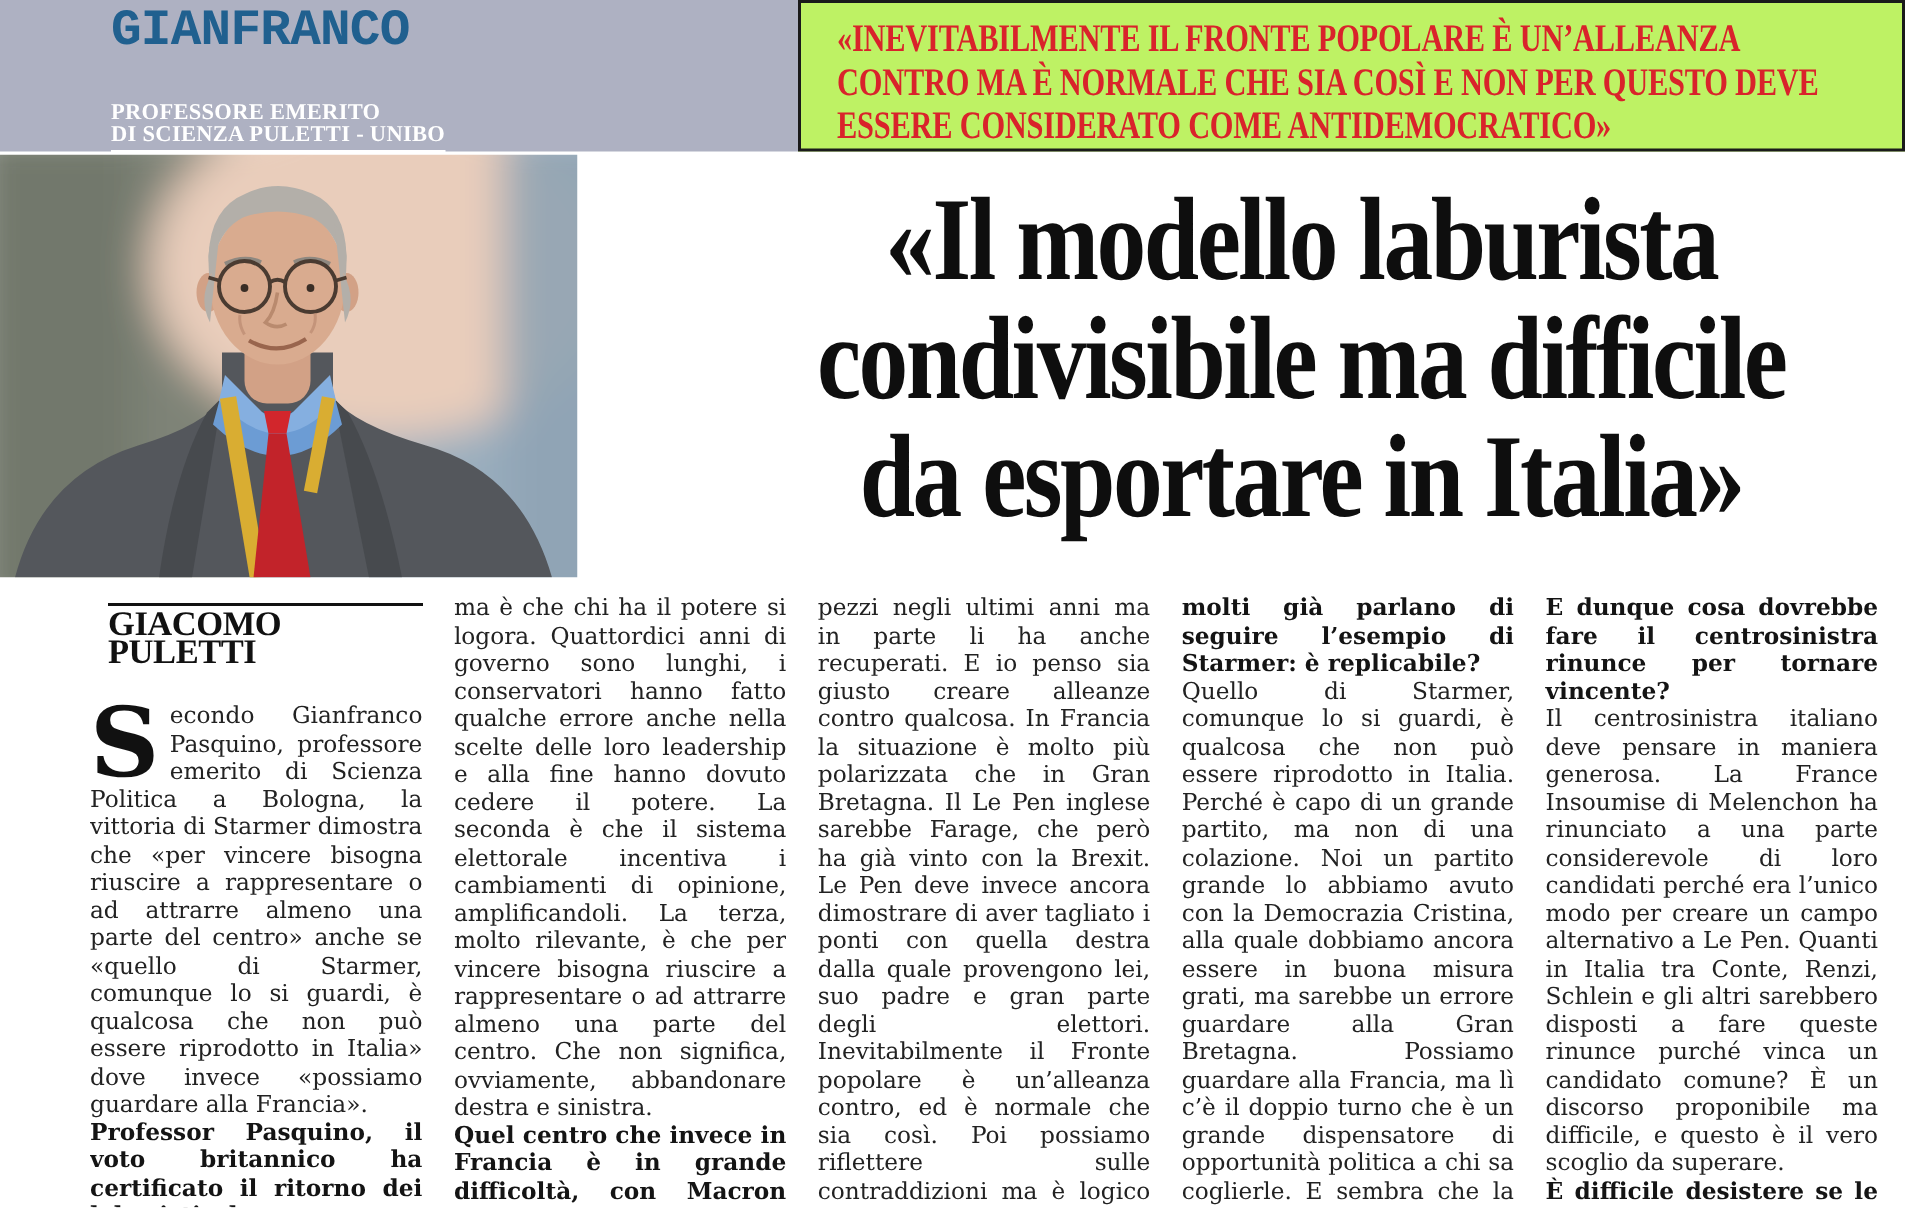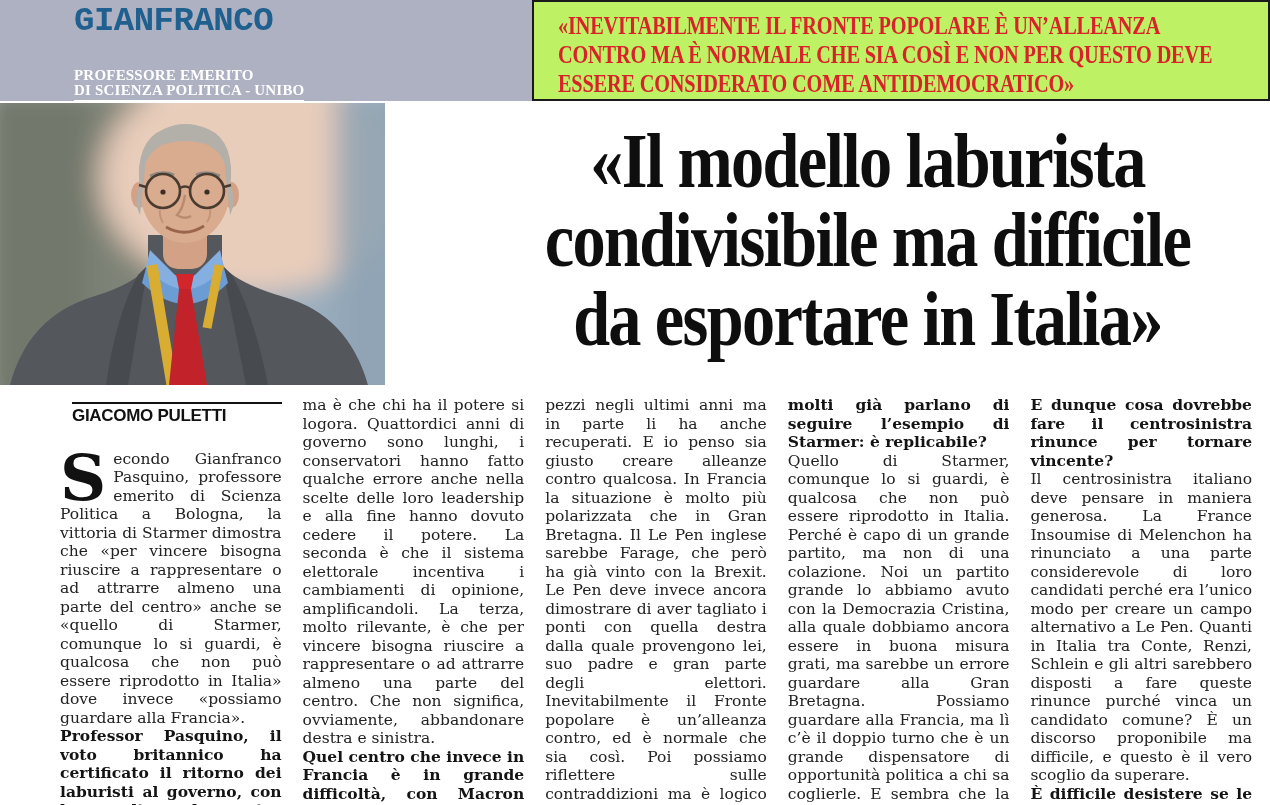--- a/index.html
+++ b/index.html
@@ -33,38 +33,38 @@
                  font-size:79px;line-height:79px;letter-spacing:-2px;color:#0e0e0e;
                  white-space:nowrap;transform:scaleX(0.84);transform-origin:center;}
 
   
   .article{position:absolute;left:60px;top:396px;width:1192px;height:409px;
            display:grid;grid-template-columns:repeat(5,1fr);column-gap:21px;overflow:hidden;}
   .col{overflow:hidden;font-size:15.5px;line-height:18.5px;text-align:justify;color:#222;}
   .col p{margin:0;}
   .col p.q{font-weight:700;color:#141414;}
   .byline-rule{height:2px;background:#111;width:218px;margin:6px 0 0 12px;}
-  .byline{font-family:Liberation Sans, sans-serif;font-weight:700;
-          font-size:17px;letter-spacing:-0.3px;color:#111;margin:3px 0 0 12px;}
+  .byline{font-family:Liberation Serif, serif;font-weight:700;
+          font-size:23px;letter-spacing:-0.3px;color:#111;margin:3px 0 0 12px;}
   .byline-gap{height:24px;}
   .dropcap{float:left;font-weight:700;font-size:64px;line-height:50px;
            padding:3px 7px 0 0;color:#111;}
 </style>
 </head>
 <body>
 
 <div id="page">
 
   <div class="masthead">
     <div class="mast-name">
       <div>GIANFRANCO</div>
     </div>
     <div class="mast-role">
       <div>PROFESSORE EMERITO</div>
-      <div>DI SCIENZA POLITICA - UNIBO</div>
+      <div>DI SCIENZA PULETTI - UNIBO</div>
     </div>
   </div>
 
   <div class="quote-box">
     <div class="quote-line">«INEVITABILMENTE IL FRONTE POPOLARE È UN’ALLEANZA</div>
     <div class="quote-line">CONTRO MA È NORMALE CHE SIA COSÌ E NON PER QUESTO DEVE</div>
     <div class="quote-line">ESSERE CONSIDERATO COME ANTIDEMOCRATICO»</div>
   </div>
 
   <div class="photo">

